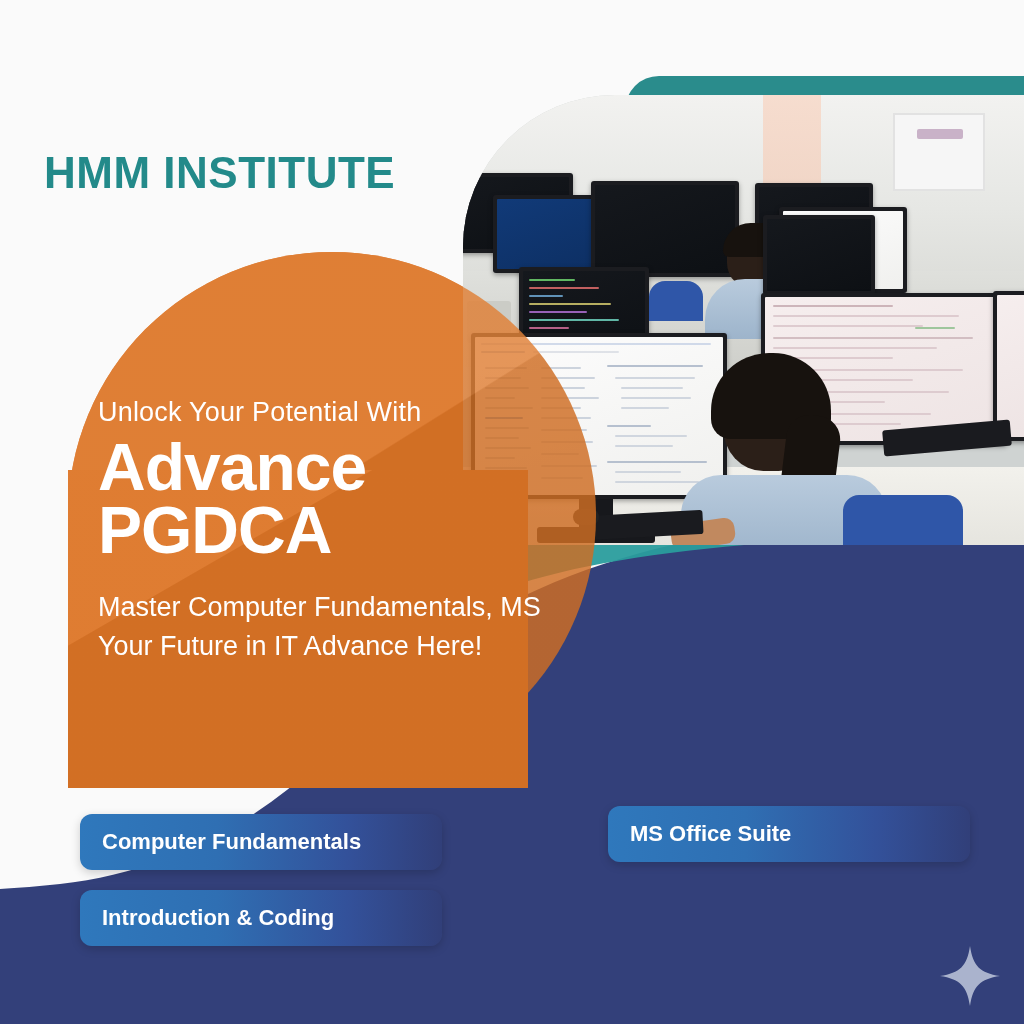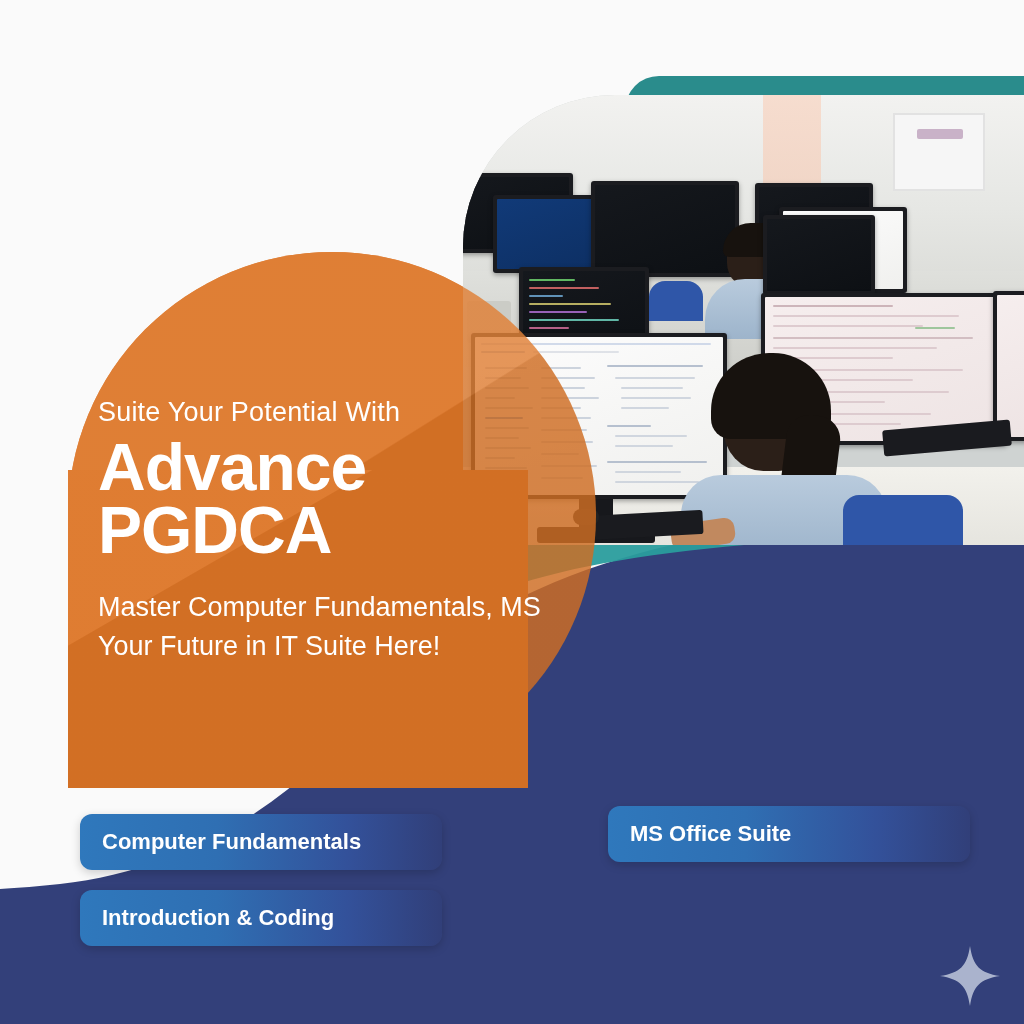--- a/index.html
+++ b/index.html
@@ -287,30 +287,31 @@
           <rect x="0" y="0" width="463" height="1024"></rect>
         </clipPath>
     </defs>
     <circle cx="332" cy="516" r="264" fill="#dd7526" clip-path="url(#leftclip)"></circle>
   </svg>
   <div class="layer" id="orange-wedge"></div>
 
   <div class="layer" id="orange-col"></div>
   <div class="layer" id="orange-col-shade"></div>
 
+  <div id="logo">HMM INSTITUTE</div>
 
   <div id="copy">
-    <div id="eyebrow">Suite Your Potential With</div>
+    <div id="eyebrow">Unlock Your Potential With</div>
     <div id="headline">
       <span class="l1">Advance</span>
       <span class="l2">PGDCA</span>
     </div>
     <div id="subcopy">
       <span>Master Computer Fundamentals, MS</span>
-      <span>Your Future in IT Suite Here!</span>
+      <span>Your Future in IT Advance Here!</span>
     </div>
   </div>
 
   <div class="pill" id="pill-cf">
     <span>Computer Fundamentals</span>
   </div>
   <div class="pill" id="pill-ic">
     <span>Introduction &amp; Coding</span>
   </div>
   <div class="pill" id="pill-ms">

